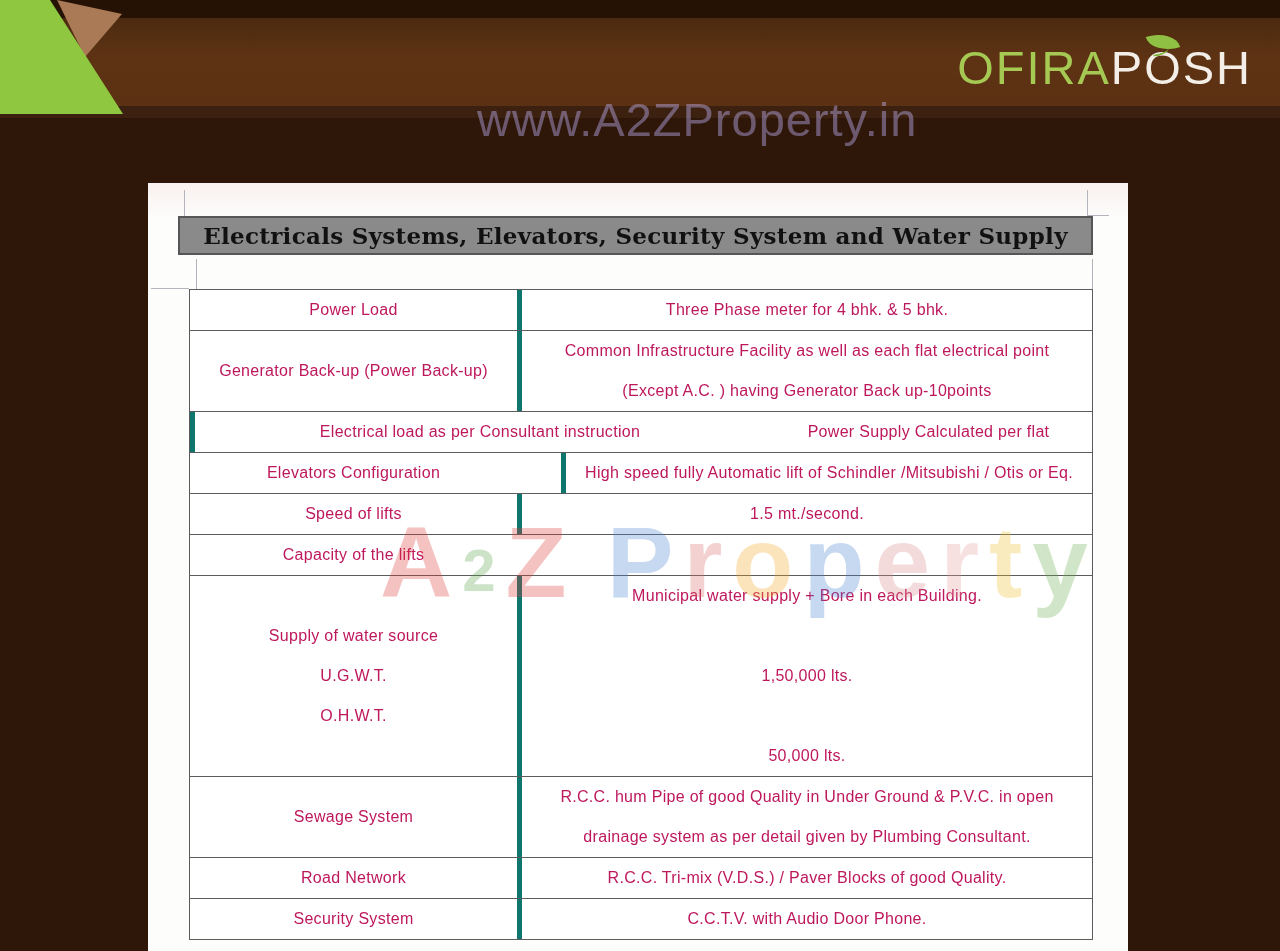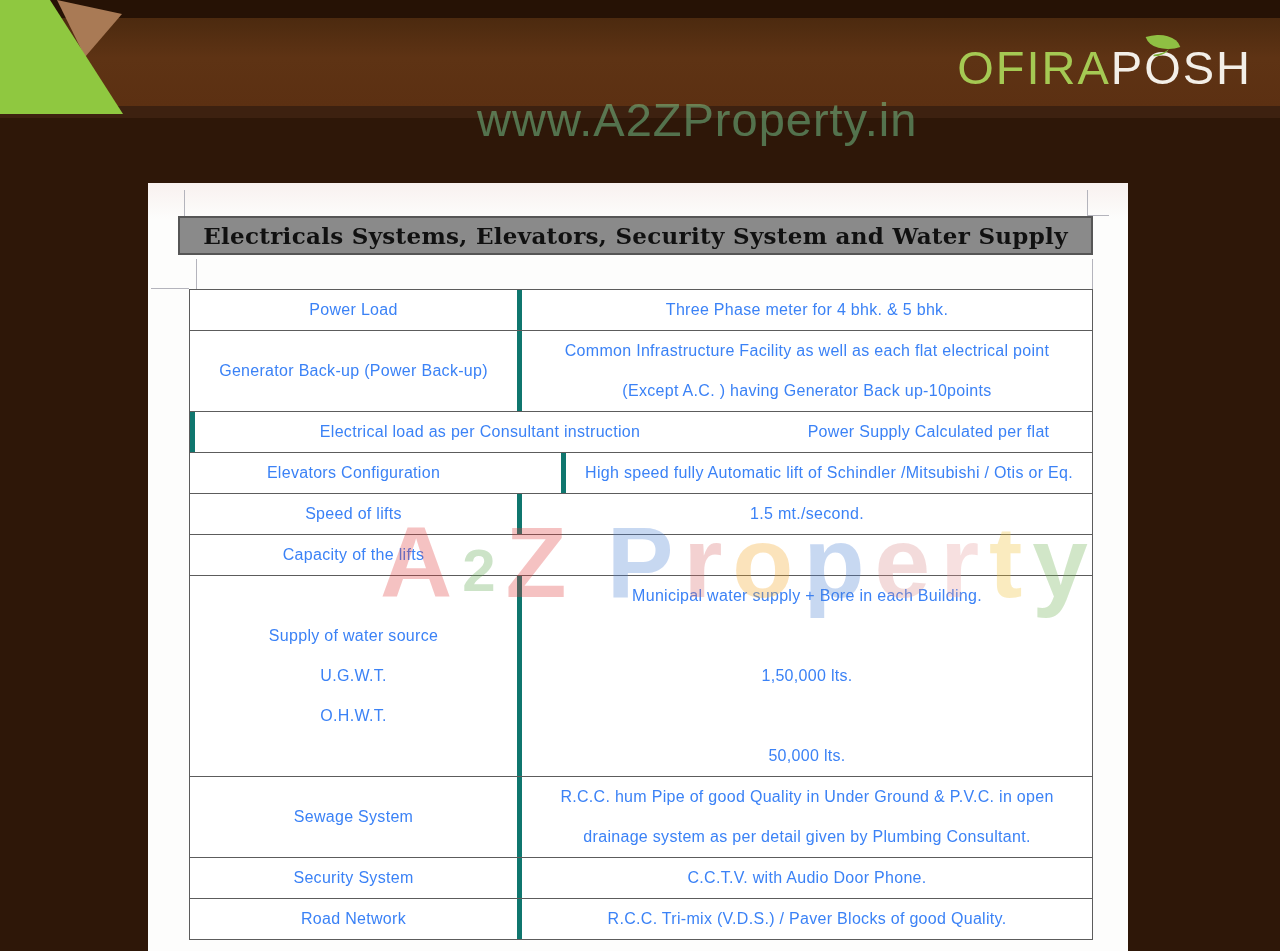--- a/index.html
+++ b/index.html
@@ -21,37 +21,37 @@
         font-size:47px;letter-spacing:2px;font-weight:400;line-height:1;}
   .logo .g{color:#a5c953;}
   .logo .w{color:#f3efe8;}
   .logo .o-leaf{position:relative;display:inline-block;}
   .leaf{position:absolute;top:-12px;left:4px;width:30px;height:20px;background:#8fc043;
         border-radius:0 100% 0 100%;transform:rotate(-18deg);}
   .leaf:after{content:"";position:absolute;left:2px;bottom:-3px;width:16px;height:6px;
         border-bottom:2px solid #7fb23a;border-radius:0 0 100% 0;transform:rotate(14deg);}
   
   .wm-top{position:absolute;left:477px;top:92px;font-size:47px;letter-spacing:1px;
-          color:#86efac;opacity:.42;white-space:nowrap;}
+          color:#c4b5fd;opacity:.42;white-space:nowrap;}
   
   .card{position:absolute;left:148px;top:183px;width:980px;height:794px;
         background:linear-gradient(#f8f1ef 0px,#fdfdfc 36px);}
   .titlebar{position:absolute;left:30px;top:33px;width:911px;height:35px;
         background:#8a8a8a;border:2px solid #565656;
         display:flex;align-items:center;justify-content:center;}
   .titlebar span{font-family:"DejaVu Serif","Liberation Serif",serif;font-weight:700;
         font-size:23px;color:#111;letter-spacing:.3px;white-space:nowrap;}
   .guide{position:absolute;background:#b4b4bc;}
   
   .tbl{position:absolute;left:41px;top:106px;width:902px;border:1px solid #5c5c5c;
        background:#fff;}
   .trow{display:flex;border-top:1px solid #5c5c5c;}
   .trow:first-child{border-top:none;}
   .cell{display:flex;flex-direction:column;justify-content:center;
-        font-size:16px;color:#3b82f6;letter-spacing:.3px;text-align:center;}
+        font-size:16px;color:#be185d;letter-spacing:.3px;text-align:center;}
   .cell .line{line-height:40px;white-space:nowrap;}
   .c-label{width:327px;}
   .c-value{flex:1;border-left:5px solid #0f766e;}
   
   .wm-mid{position:absolute;left:380px;top:512px;white-space:nowrap;opacity:.30;
           font-weight:700;font-size:100px;letter-spacing:10px;line-height:1;
           pointer-events:none;}
   .wm-mid span{display:inline-block;}
   .wm-mid .small{font-size:60px;transform:translateY(-6px);}
 </style>
@@ -148,30 +148,30 @@
         <div class="cell c-label" style="min-height: 80px;">
           <div class="line">Sewage System</div>
         </div>
         <div class="cell c-value" style="min-height: 80px;">
           <div class="line">R.C.C. hum Pipe of good Quality in Under Ground &amp; P.V.C. in open</div>
           <div class="line">drainage system as per detail given by Plumbing Consultant.</div>
         </div>
       </div>
       <div class="trow">
         <div class="cell c-label" style="min-height: 40px;">
+          <div class="line">Road Network</div>
+        </div>
+        <div class="cell c-value" style="min-height: 40px;">
+          <div class="line">R.C.C. Tri-mix (V.D.S.) / Paver Blocks of good Quality.</div>
+        </div>
+      </div>
+      <div class="trow">
+        <div class="cell c-label" style="min-height: 40px;">
           <div class="line">Security System</div>
         </div>
         <div class="cell c-value" style="min-height: 40px;">
           <div class="line">C.C.T.V. with Audio Door Phone.</div>
-        </div>
-      </div>
-      <div class="trow">
-        <div class="cell c-label" style="min-height: 40px;">
-          <div class="line">Road Network</div>
-        </div>
-        <div class="cell c-value" style="min-height: 40px;">
-          <div class="line">R.C.C. Tri-mix (V.D.S.) / Paver Blocks of good Quality.</div>
         </div>
       </div>
     </div>
 </div>
 
 <div class="wm-mid"><span style="color: rgb(224, 58, 58);">A</span><span class="small" style="color: rgb(88, 165, 74);">2</span><span style="color: rgb(224, 58, 58);">Z</span><span style="width: 30px; color: rgb(0, 0, 0);">&nbsp;</span><span style="color: rgb(74, 127, 212);">P</span><span style="color: rgb(217, 106, 106);">r</span><span style="color: rgb(245, 166, 35);">o</span><span style="color: rgb(74, 127, 212);">p</span><span style="color: rgb(217, 138, 138);">e</span><span style="color: rgb(232, 155, 155);">r</span><span style="color: rgb(240, 192, 48);">t</span><span style="color: rgb(106, 176, 76);">y</span></div>
 
 </body></html>

